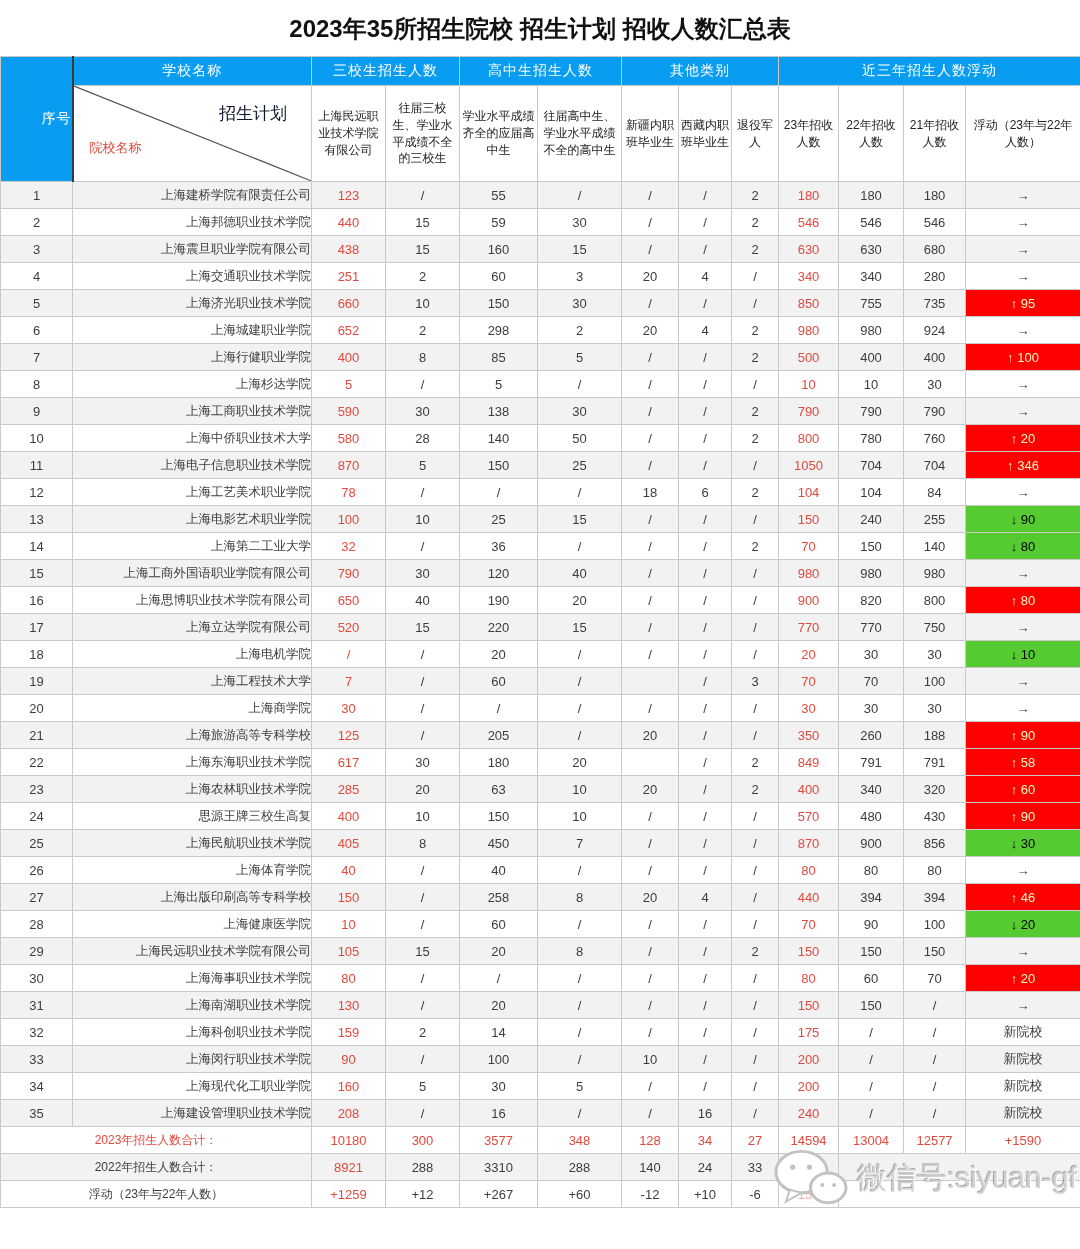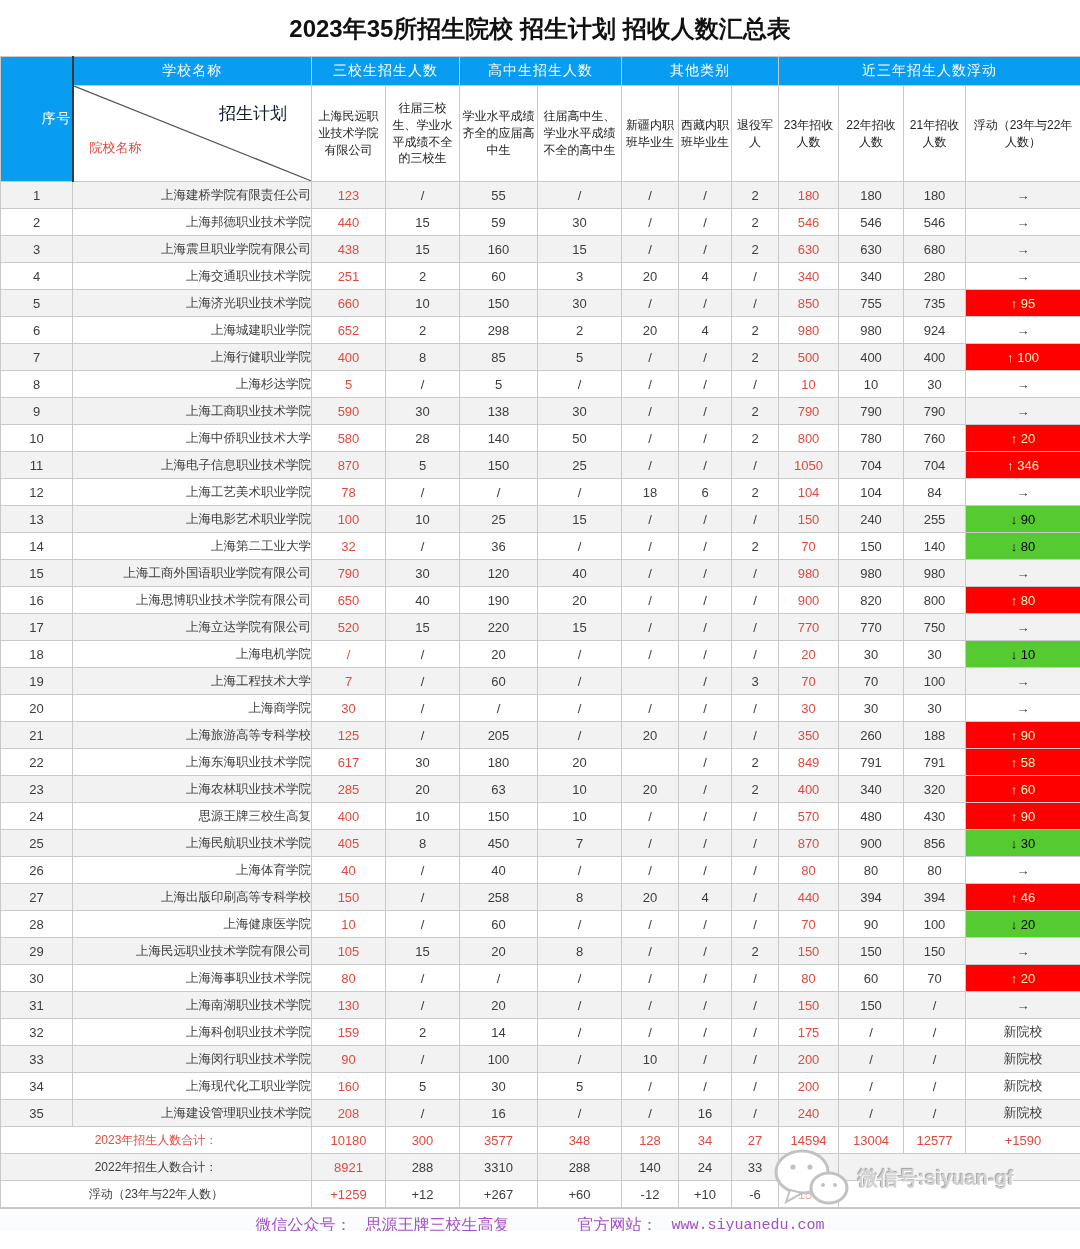--- a/index.html
+++ b/index.html
@@ -21,21 +21,21 @@
   .trend-up{background:#fe0000 !important;color:#fef9c3;}
   .trend-down{background:#55cb31 !important;color:#000;}
   .diag-cell{position:relative;padding:0;}
   .diag-cell svg{position:absolute;left:0;top:0;width:100%;height:100%;}
   .diag-top{position:absolute;top:16px;right:24px;color:#0f172a;font-size:17px;}
   .diag-bottom{position:absolute;bottom:24px;left:16px;color:#e2493e;font-size:13px;}
   .total-label{font-size:12px;}
   .footer{height:33px;border-top:1px solid #c9c9c9;background:#fbfcfe;display:flex;align-items:center;justify-content:center;gap:14px;font-family:"Liberation Serif","DejaVu Serif",serif;font-size:16px;color:#a44fc6;}
   .footer .url{font-family:"Liberation Mono","DejaVu Sans Mono",monospace;font-size:15px;}
   .watermark{position:absolute;left:772px;top:1146px;width:305px;height:64px;display:flex;align-items:center;gap:8px;z-index:6;pointer-events:none;}
-  .watermark .wm-text{font-size:20px;font-weight:bold;color:#d2d2d2;text-shadow:1px 1px 0 #ffffff,-1px -1px 1px #9e9e9e;white-space:nowrap;}
+  .watermark .wm-text{font-size:30px;font-weight:normal;color:#d2d2d2;text-shadow:1px 1px 0 #ffffff,-1px -1px 1px #9e9e9e;white-space:nowrap;}
 </style>
 </head>
 <body>
 
 <div class="page">
 
   <div class="title">2023年35所招生院校 招生计划 招收人数汇总表</div>
 
   <table>
     <colgroup>
@@ -643,27 +643,20 @@
           <td>+60</td>
           <td>-12</td>
           <td>+10</td>
           <td>-6</td>
           <td class="red-text faint">+1590</td>
           <td colspan="3"></td>
         </tr>
       </tbody>
   </table>
 
-  <div class="footer">
-    <span>微信公众号：</span>
-    <span>思源王牌三校生高复</span>
-    <span style="width:40px"></span>
-    <span>官方网站：</span>
-    <span class="url">www.siyuanedu.com</span>
-  </div>
 
   <div class="watermark">
     <svg width="78" height="60" viewBox="0 0 78 60">
       <ellipse cx="30" cy="24" rx="26" ry="21" fill="#ffffff" stroke="#c2c2c2" stroke-width="3"></ellipse>
       <path d="M18 42 L14 54 L30 45 Z" fill="#ffffff" stroke="#c2c2c2" stroke-width="2"></path>
       <circle cx="21" cy="19" r="2.6" fill="#c2c2c2"></circle>
       <circle cx="38" cy="19" r="2.6" fill="#c2c2c2"></circle>
       <ellipse cx="57" cy="40" rx="18" ry="15" fill="#ffffff" stroke="#c2c2c2" stroke-width="3"></ellipse>
       <circle cx="51" cy="37" r="2" fill="#c2c2c2"></circle>
       <circle cx="63" cy="37" r="2" fill="#c2c2c2"></circle>

